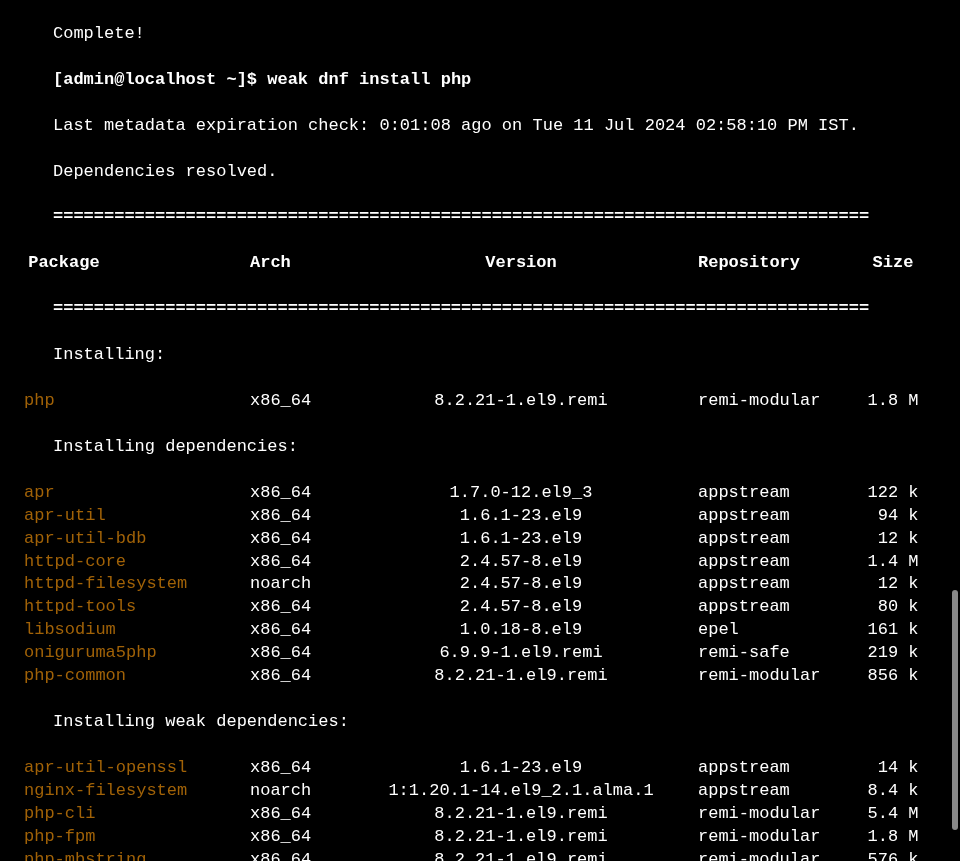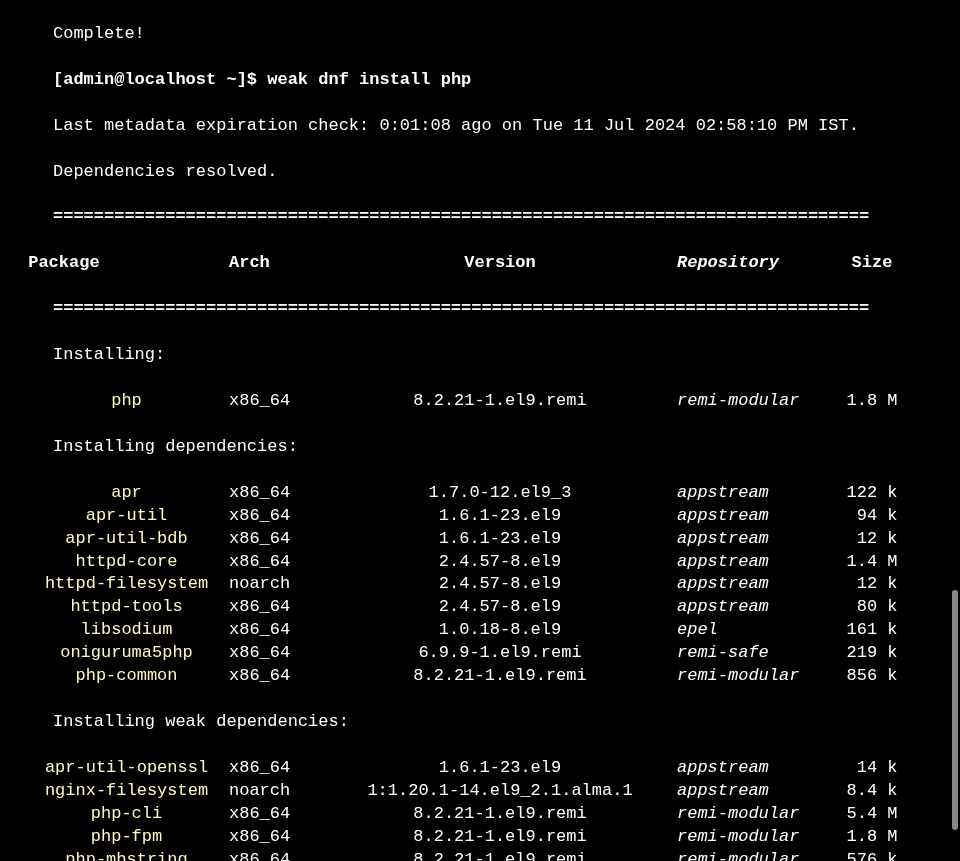--- a/index.html
+++ b/index.html
@@ -16,22 +16,21 @@
       padding: 0 12px;
       width: 960px;
       height: 861px;
       overflow: hidden;
       position: relative;
     }
     .terminal {
       white-space: pre;
     }
     .green {
-      color: #fef9c3;
-      text-align: center;
+      color: #a16207;
     }
     .bold {
       font-weight: bold;
     }
     .scrollbar {
       position: absolute;
       right: 2px;
       top: 590px;
       width: 6px;
       height: 240px;
@@ -44,28 +43,28 @@
     }
     .row {
       display: flex;
     }
     .col-pkg {
       width: 217px;
       padding-left: 12px;
     }
     .col-arch {
       width: 94px;
+      margin-left: 21px;
     }
     .col-ver {
       width: 354px;
       text-align: center;
     }
     .col-repo {
       width: 165px;
-      font-style: italic;
     }
     .col-size {
       width: 60px;
       text-align: center;
     }
     .header-row .col-pkg {
       padding-left: 6px;
     }
   </style>
 </head>

